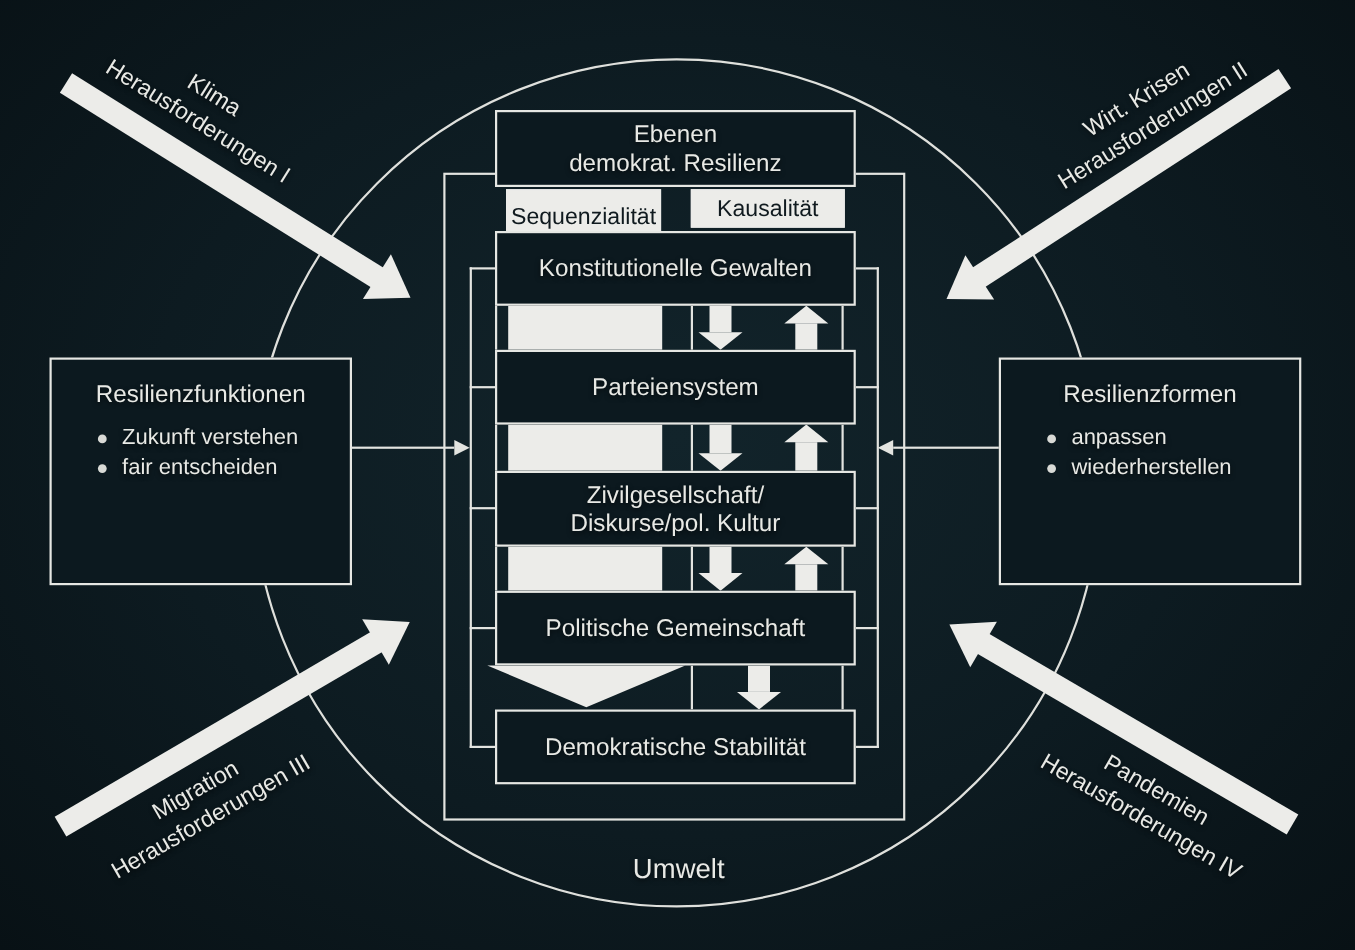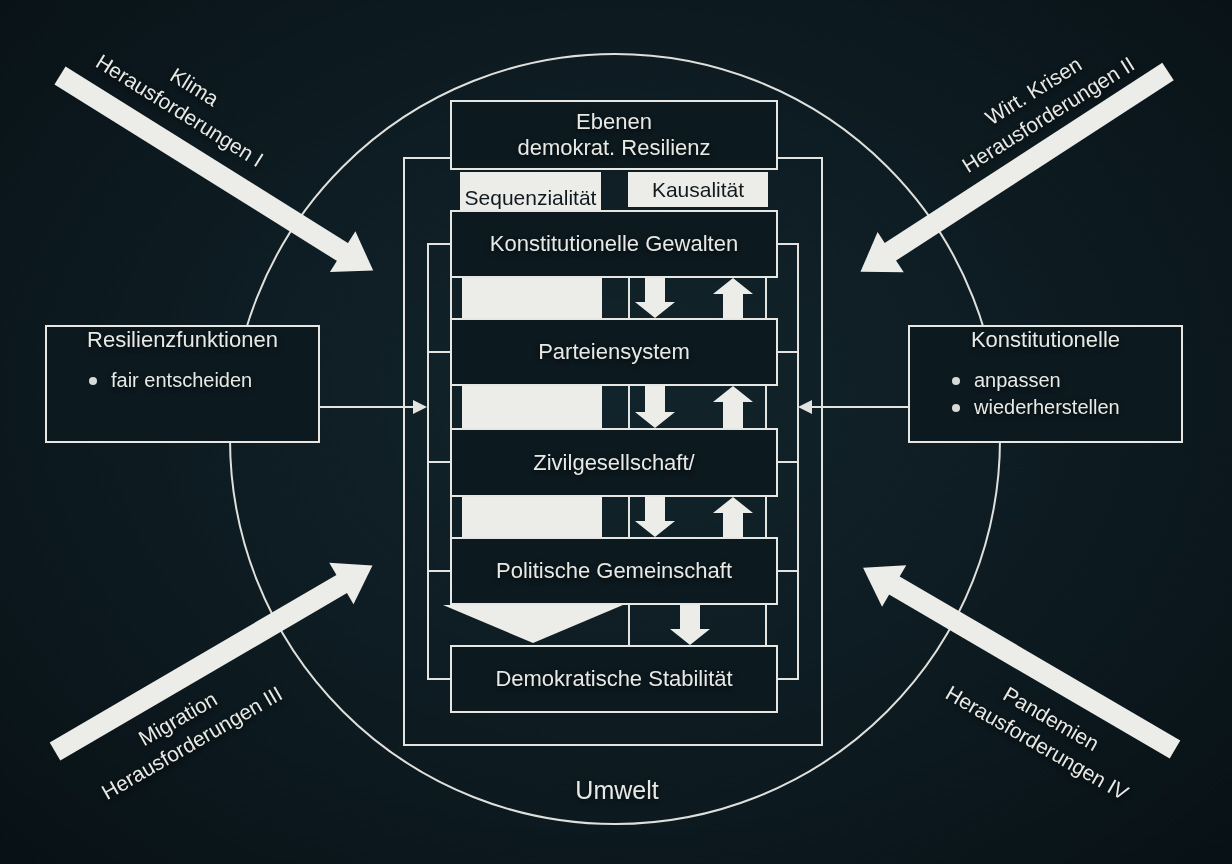--- a/index.html
+++ b/index.html
@@ -31,21 +31,21 @@
   
   .sarrow{width:40px;}
   .sarrow .sh{position:absolute;left:10px;width:20px;background:#ecece9;}
   .sarrow .hd{position:absolute;left:0;width:0;height:0;}
   .hd-down{border-left:20px solid transparent;border-right:20px solid transparent;border-top:16px solid #ecece9;}
   .hd-up{border-left:20px solid transparent;border-right:20px solid transparent;border-bottom:16px solid #ecece9;}
   
   .big-head{left:443px;top:605px;width:0;height:0;
     border-left:90px solid transparent;border-right:90px solid transparent;border-top:38px solid #ecece9;}
   
-  .panel{width:275px;height:118px;border:2px solid #e6e7e3;background:#0c191f;}
+  .panel{width:275px;height:207px;border:2px solid #e6e7e3;background:#0c191f;padding-top:18px;}
   .panel .title{text-align:center;font-size:22px;line-height:26px;}
   .panel ul{list-style:none;margin:14px 0 0 0;padding:0 0 0 42px;}
   .panel li{font-size:20px;line-height:27px;display:flex;align-items:center;}
   .dot{width:8px;height:8px;border-radius:50%;background:#d9dad6;margin-right:14px;flex:0 0 8px;}
   
   .conn{height:2px;background:#e3e4e0;top:406px;}
   .tri-right{width:0;height:0;border-top:7px solid transparent;border-bottom:7px solid transparent;border-left:14px solid #e3e4e0;}
   .tri-left{width:0;height:0;border-top:7px solid transparent;border-bottom:7px solid transparent;border-right:14px solid #e3e4e0;}
   
   .barrow{height:21px;transform-origin:0 50%;}
@@ -135,40 +135,45 @@
   <span>Kausalität</span>
 </div>
 <div class="abs lvl txt-shadow" style="top:210px;height:68px;">
   <span>Konstitutionelle Gewalten</span>
 </div>
 <div class="abs lvl txt-shadow" style="top:318px;height:68px;">
   <span>Parteiensystem</span>
 </div>
 <div class="abs lvl txt-shadow" style="top:428px;height:69px;">
   <span>Zivilgesellschaft/</span>
+  <span>Diskurse/pol. Kultur</span>
 </div>
 <div class="abs lvl txt-shadow" style="top:537px;height:68px;">
   <span>Politische Gemeinschaft</span>
 </div>
 <div class="abs lvl txt-shadow" style="top:645px;height:68px;">
   <span>Demokratische Stabilität</span>
 </div>
 
 <div class="abs panel txt-shadow" style="left:45px;top:325px;">
   <div class="title">Resilienzfunktionen</div>
   <ul>
     <li>
         <span class="dot"></span>
+        <span>Zukunft verstehen</span>
+      </li>
+    <li>
+        <span class="dot"></span>
         <span>fair entscheiden</span>
       </li>
   </ul>
 </div>
 
 <div class="abs panel txt-shadow" style="left:908px;top:325px;">
-  <div class="title">Konstitutionelle</div>
+  <div class="title">Resilienzformen</div>
   <ul>
     <li>
         <span class="dot"></span>
         <span>anpassen</span>
       </li>
     <li>
         <span class="dot"></span>
         <span>wiederherstellen</span>
       </li>
   </ul>

